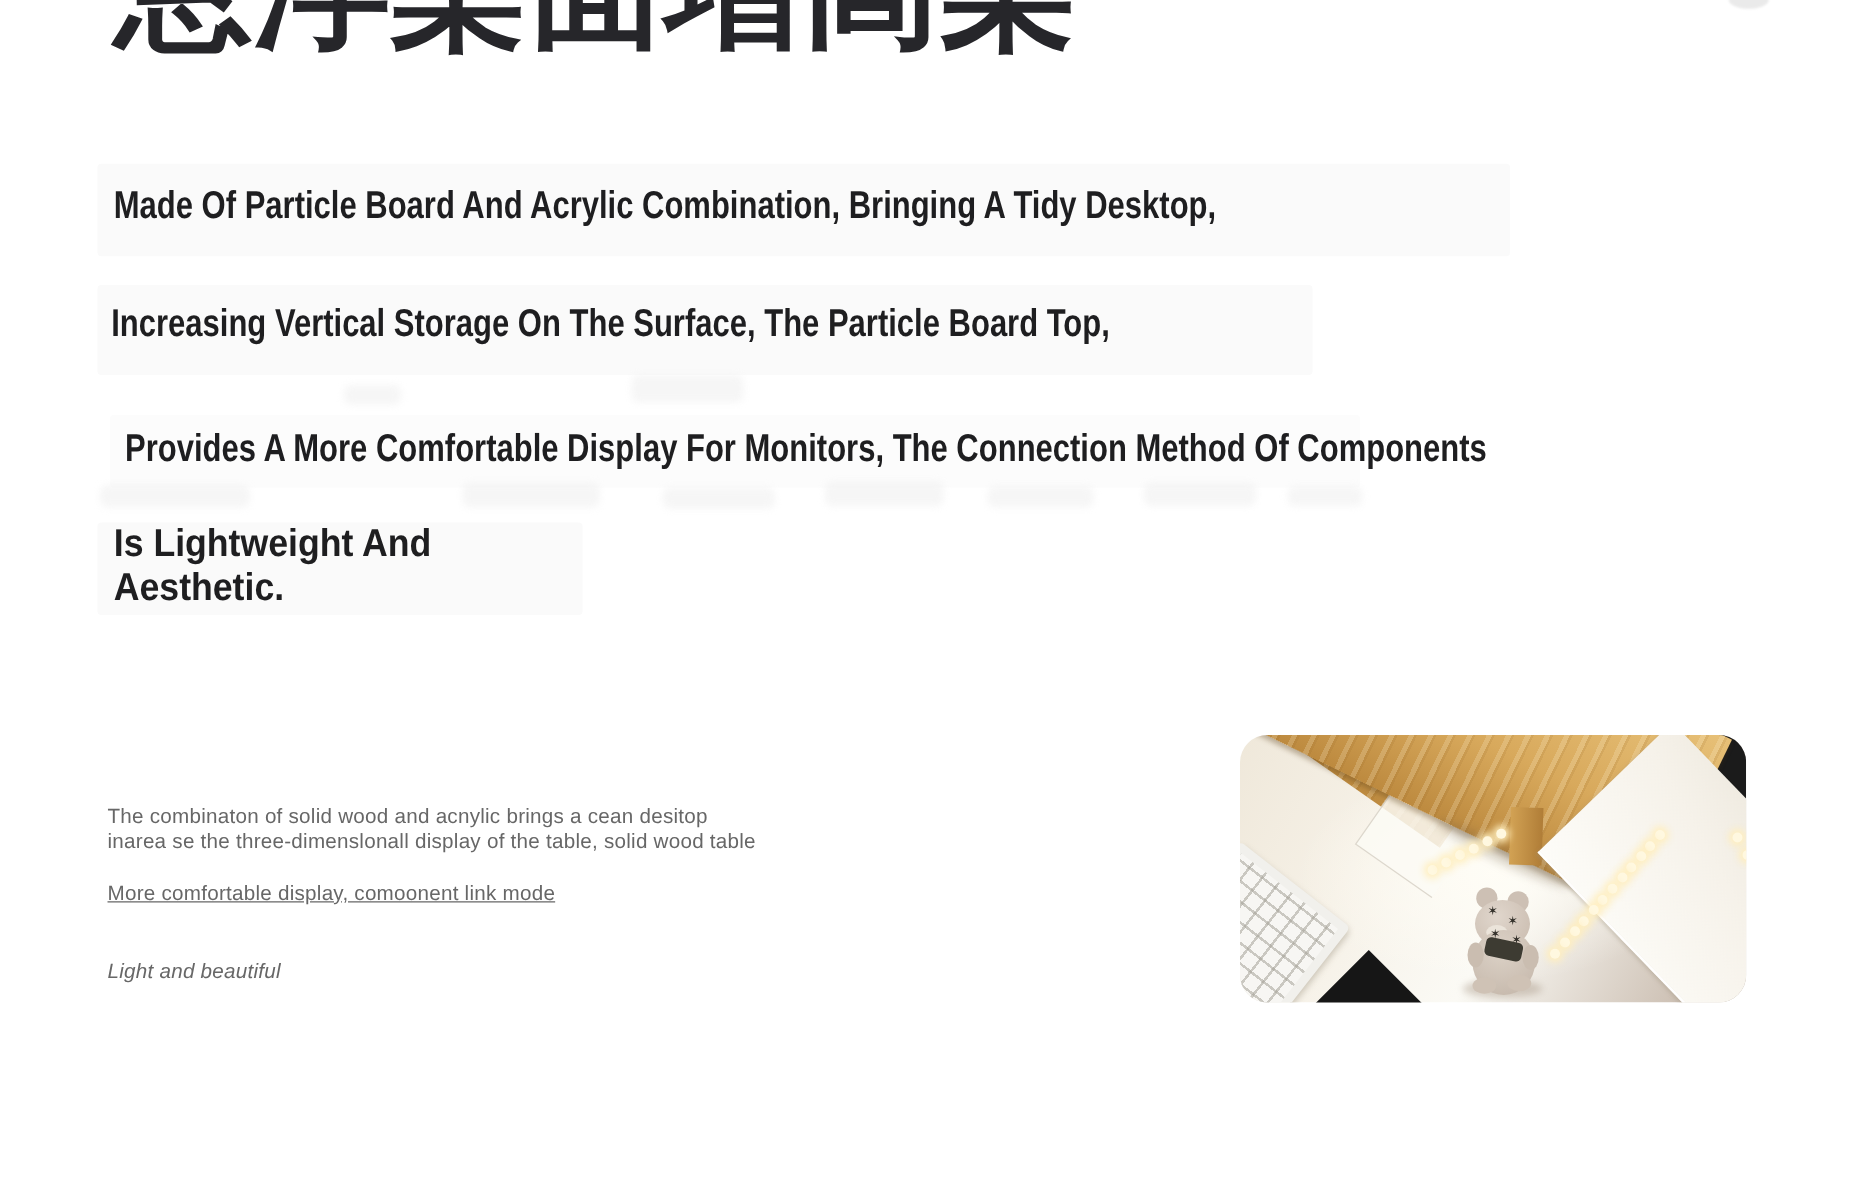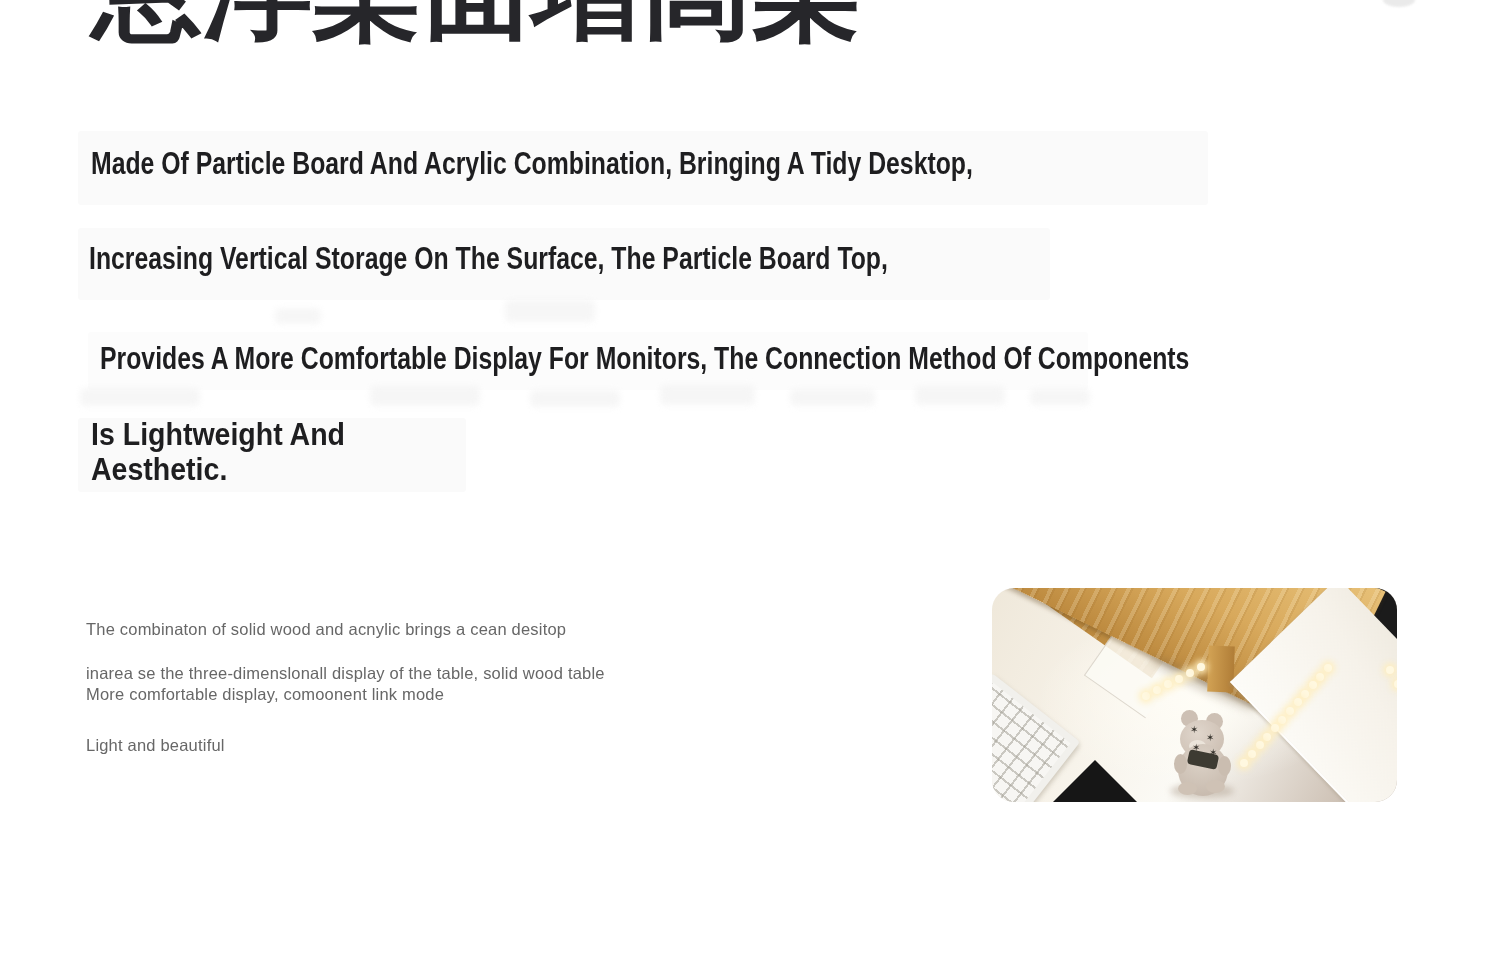--- a/index.html
+++ b/index.html
@@ -128,24 +128,24 @@
 <div class="blob" style="left:790px;top:389px;width:85px;height:17px;"></div>
 <div class="blob" style="left:915px;top:386px;width:90px;height:19px;"></div>
 <div class="blob" style="left:1030px;top:389px;width:60px;height:16px;"></div>
 <div class="arc-artifact"></div>
 
 <div class="h-line" style="left:91px;top:146px;">Made Of Particle Board And Acrylic Combination, Bringing A Tidy Desktop,</div>
 <div class="h-line" style="left:89px;top:241px;">Increasing Vertical Storage On The Surface, The Particle Board Top,</div>
 <div class="h-line" style="left:100px;top:341px;">Provides A More Comfortable Display For Monitors, The Connection Method Of Components</div>
 <div class="h-wrap" style="left:91px;top:417px;">Is Lightweight And Aesthetic.</div>
 
-<p class="feat" style="top:620px;">The combinaton of solid wood and acnylic brings a cean desitop</p>
+<p class="feat" style="top:644px;">The combinaton of solid wood and acnylic brings a cean desitop</p>
 <p class="feat" style="top:664px;">inarea se the three-dimenslonall display of the table, solid wood table</p>
-<p class="feat" style="top:685px;">More comfortable display, comoonent link mode</p>
-<p class="feat" style="top:736px;">Light and beautiful</p>
+<p class="feat" style="top:706px;text-decoration:underline;">More comfortable display, comoonent link mode</p>
+<p class="feat" style="top:768px;font-style:italic;">Light and beautiful</p>
 
 <div class="photo">
   <div class="black-corner"></div>
 
   <div class="wood wood-plank-left"></div>
   <div class="acrylic-left"></div>
   <div class="wood wood-board-main"></div>
   <div class="board-shadow"></div>
   <div class="wood-leg"></div>
   <div class="acrylic-right"></div>

